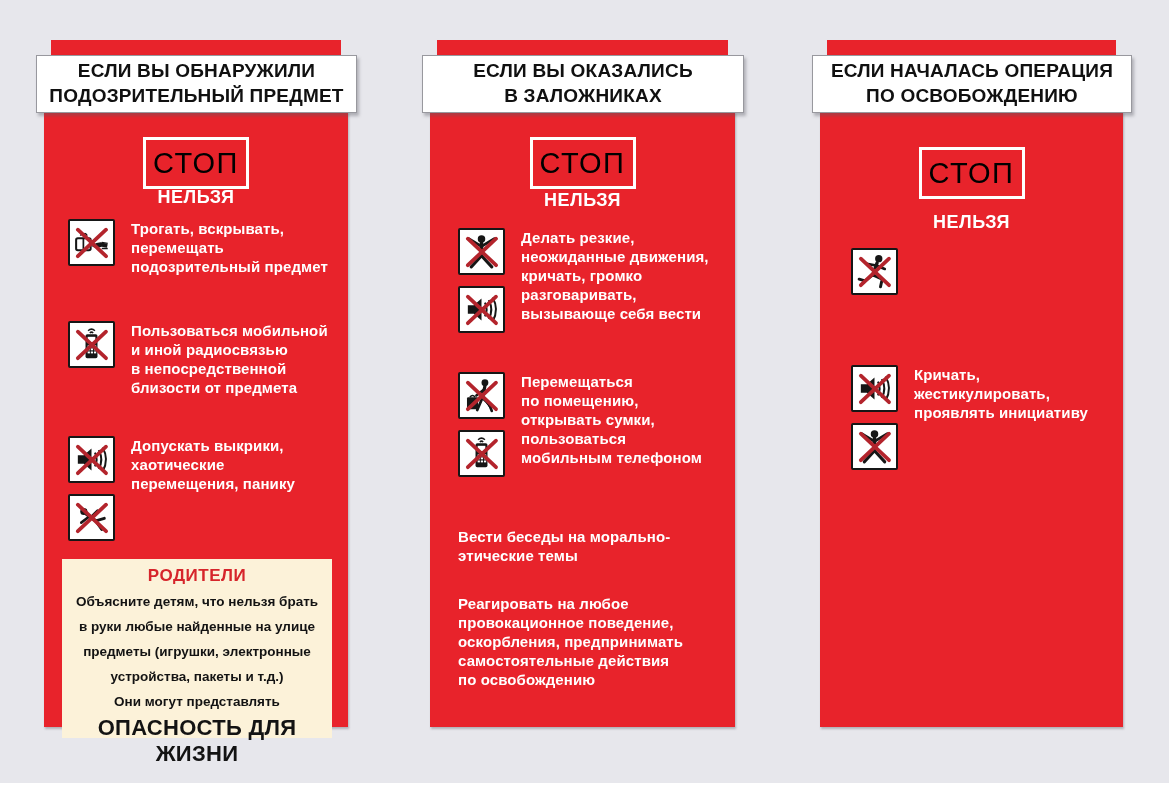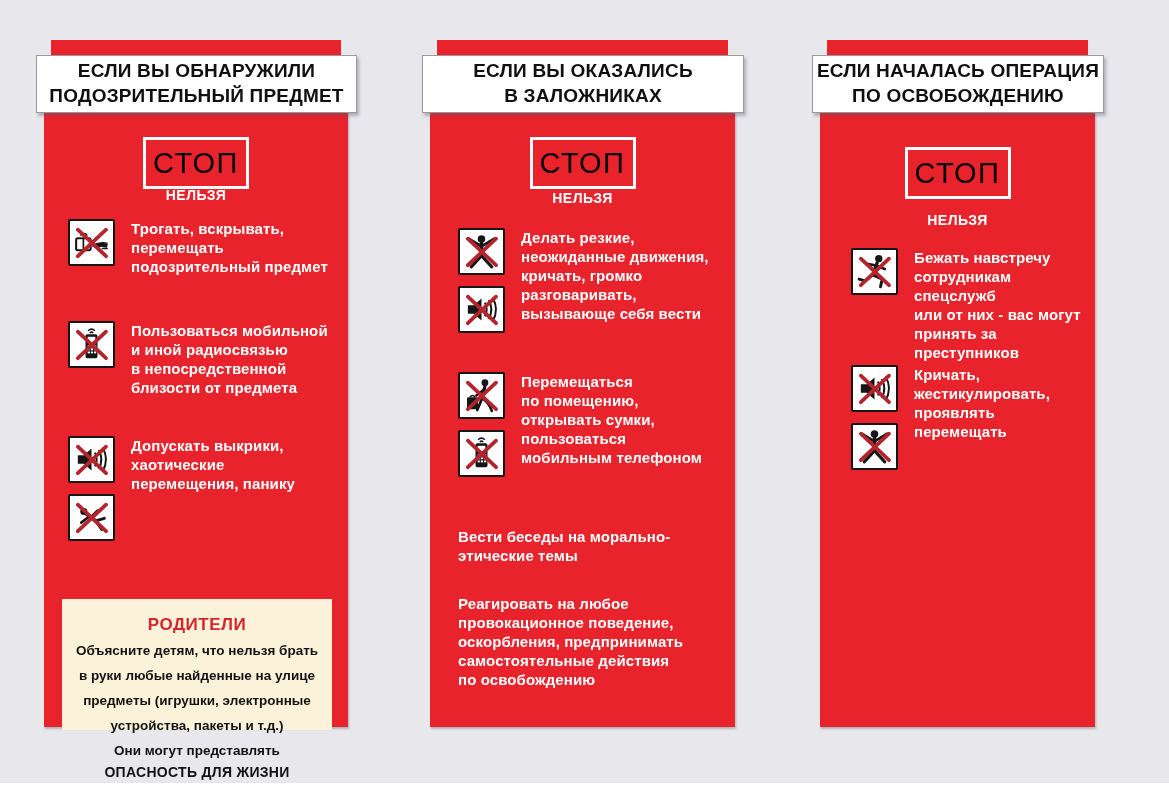--- a/index.html
+++ b/index.html
@@ -41,53 +41,52 @@
     position: absolute; left: 50%; transform: translateX(-50%);
     width: 100px; height: 46px;
     border: 3px solid #ffffff;
     display: flex; align-items: center; justify-content: center;
   }
   .stop-label {
     color: #000000; font-size: 29px; font-weight: 400; letter-spacing: 1.5px;
   }
   .nelzya {
     position: absolute; left: 0; right: 0; text-align: center;
-    color: #ffffff; font-size: 14px; font-weight: 700; letter-spacing: 0.5px;
+    color: #ffffff; font-size: 18px; font-weight: 700; letter-spacing: 0.5px;
   }
   .item { position: absolute; display: flex; align-items: flex-start; }
   .icons { display: flex; flex-direction: column; gap: 11px; flex: none; }
   .icon-box {
     width: 47px; height: 47px; box-sizing: border-box;
     background: #ffffff; border: 2px solid #161616; border-radius: 2px;
     display: flex; align-items: center; justify-content: center;
   }
   .icon-box svg { width: 41px; height: 41px; display: block; }
   .item-text {
     margin-left: 16px;
     color: #ffffff; font-size: 15px; font-weight: 700;
     line-height: 19px; white-space: pre-line; letter-spacing: 0.1px;
   }
   .item-text.noicon { margin-left: 0; }
   .parents {
-    position: absolute; left: 18px; width: 270px; height: 131px;
+    position: absolute; left: 18px; width: 270px; height: 179px;
     background: #fcf2d9;
-    padding: 16px 4px; box-sizing: border-box;
+    padding: 7px 4px; box-sizing: border-box;
     text-align: center;
-    margin-top: 40px;
   }
   .parents-title {
     color: #d6252b; font-size: 17px; font-weight: 700; letter-spacing: 0.5px;
     margin-bottom: 3px;
   }
   .parents-text {
     color: #131313; font-size: 13.5px; font-weight: 700;
     line-height: 25px; white-space: pre-line;
   }
   .parents-warning {
-    color: #131313; font-size: 14px; font-weight: 700; margin-top: 1px;
+    color: #131313; font-size: 22px; font-weight: 700; margin-top: 1px;
     letter-spacing: 0.3px;
   }
   .svg-defs { position: absolute; width: 0; height: 0; overflow: hidden; }
 </style>
 </head>
 <body>
 
 <svg class="svg-defs" xmlns="http://www.w3.org/2000/svg">
   <defs>
     <g id="cross-overlay">
@@ -291,59 +290,55 @@
       <div class="item" style="top:483px; left:28px; right:8px;">
         <div class="item-text noicon">Реагировать на любое
 провокационное поведение,
 оскорбления, предпринимать
 самостоятельные действия
 по освобождению</div>
       </div>
     </div>
   </div>
 
-  <div class="panel" style="left:820px; width:275px;">
+  <div class="panel" style="left:820px; width:303px;">
     <div class="tab"></div>
     <div class="hdr">
       <div class="hdr-text">ЕСЛИ НАЧАЛАСЬ ОПЕРАЦИЯ
 ПО ОСВОБОЖДЕНИЮ</div>
     </div>
     <div class="body">
       <div class="stop-box" style="top:36px;">
         <span class="stop-label">СТОП</span>
       </div>
       <div class="nelzya" style="top:101px;">НЕЛЬЗЯ</div>
 
       <div class="item" style="top:137px; left:31px; right:8px;">
         <div class="icons">
           <span class="icon-box">
               <svg>
                 <use href="#sym-running"></use>
               </svg>
             </span>
         </div>
-        <div class="item-text">Бежать навстречу
-сотрудникам спецслужб
-или от них - вас могут
-принять за преступников</div>
       </div>
 
       <div class="item" style="top:254px; left:31px; right:8px;">
         <div class="icons">
           <span class="icon-box">
               <svg>
                 <use href="#sym-speaker"></use>
               </svg>
             </span>
           <span class="icon-box">
               <svg>
                 <use href="#sym-spread"></use>
               </svg>
             </span>
         </div>
         <div class="item-text">Кричать,
 жестикулировать,
-проявлять перемещать</div>
+проявлять инициативу</div>
       </div>
     </div>
   </div>
 
 </div>
 
 </body></html>

